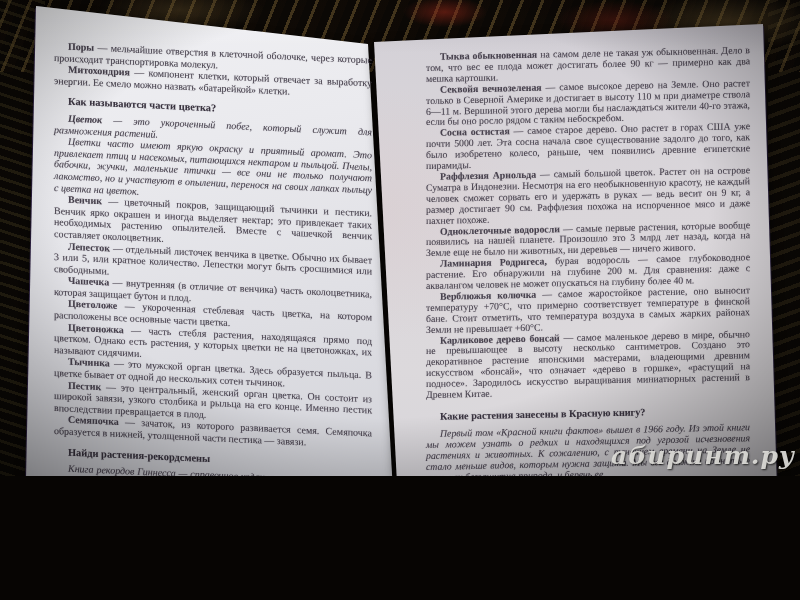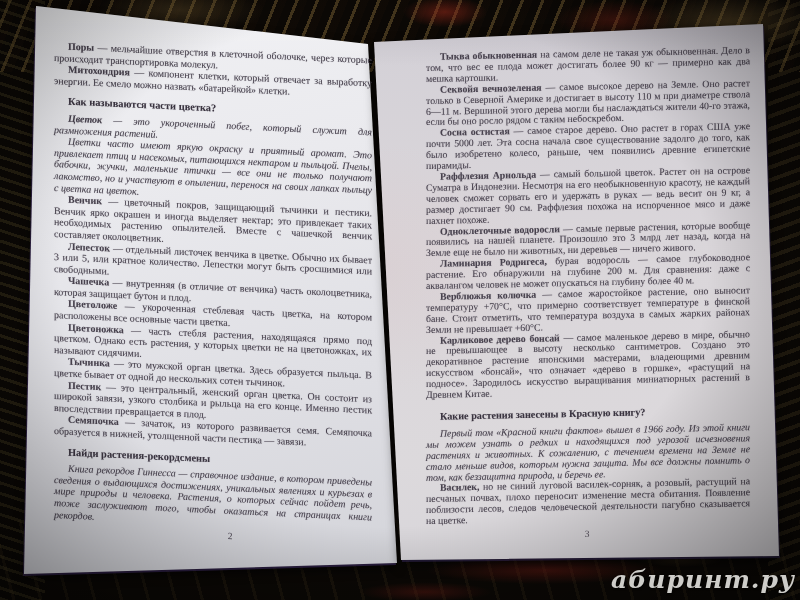--- a/index.html
+++ b/index.html
@@ -1,16 +1,16 @@
 <!DOCTYPE html>
 <html lang="ru"><head>
 <meta charset="utf-8">
 <style>
   html,body{margin:0;padding:0;background:#070503;}
-  .scene{position:relative;width:800px;height:600px;overflow:hidden;background:#0b0805;
+  .scene{position:relative;width:800px;height:476px;overflow:hidden;background:#0b0805;
          font-family:"Liberation Serif",serif;}
   
   .carpet{position:absolute;inset:0;z-index:0;}
   .carpet-top{position:absolute;left:0;top:0;width:800px;height:72px;
     background:
       radial-gradient(60px 22px at 445px 12px, rgba(150,40,25,.55), transparent 70%),
       radial-gradient(85px 28px at 615px 20px, rgba(125,35,22,.42), transparent 70%),
       radial-gradient(130px 40px at 730px 22px, rgba(165,132,72,.35), transparent 70%),
       radial-gradient(120px 35px at 180px 10px, rgba(150,120,64,.28), transparent 70%),
       repeating-linear-gradient(112deg, transparent 0 8px, rgba(148,118,62,.40) 8px 11px, rgba(22,13,6,.35) 11px 19px);}

